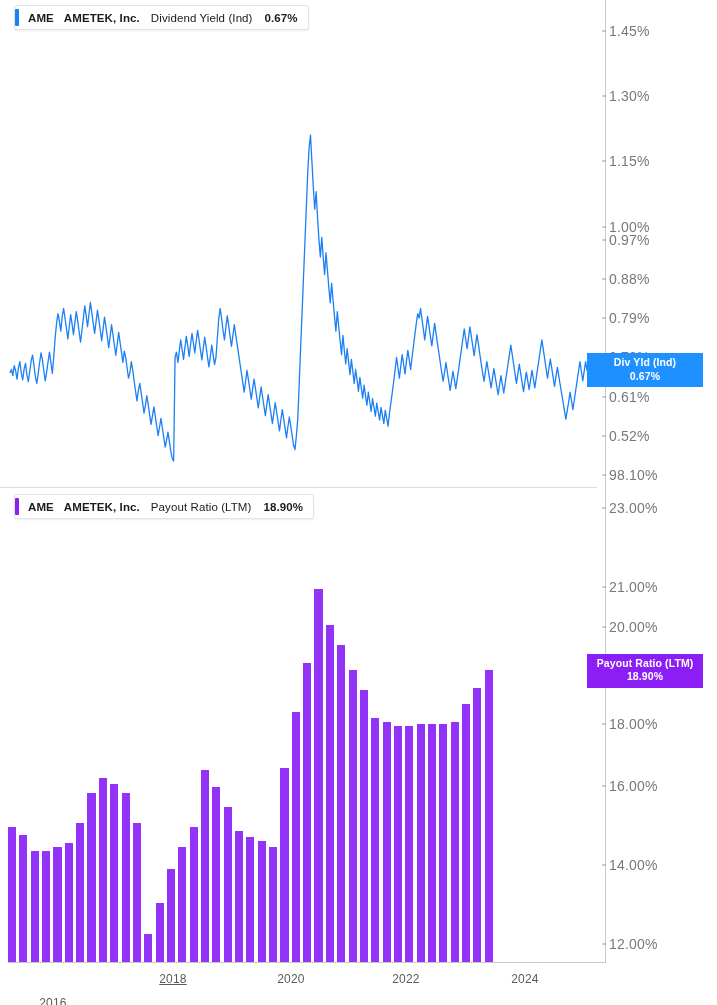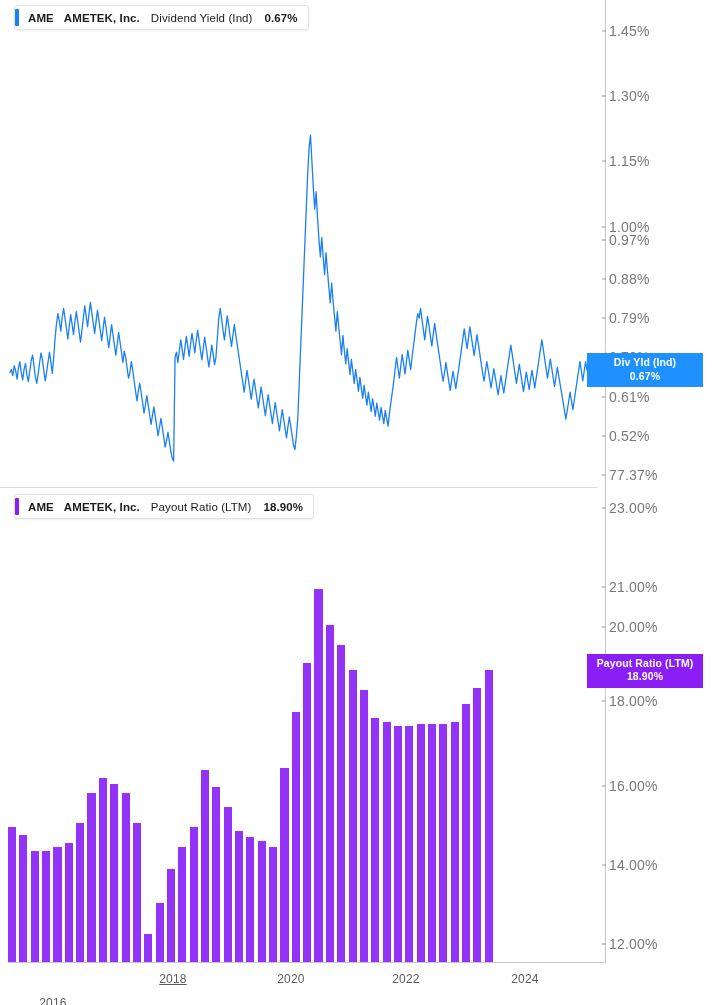--- a/index.html
+++ b/index.html
@@ -78,21 +78,21 @@
       <div class="ytick" style="top: 30.5px;">1.45%</div>
       <div class="ytick" style="top: 95.9px;">1.30%</div>
       <div class="ytick" style="top: 161.2px;">1.15%</div>
       <div class="ytick" style="top: 226.6px;">1.00%</div>
       <div class="ytick" style="top: 239.6px;">0.97%</div>
       <div class="ytick" style="top: 278.9px;">0.88%</div>
       <div class="ytick" style="top: 318.1px;">0.79%</div>
       <div class="ytick" style="top: 357.3px;">0.70%</div>
       <div class="ytick" style="top: 396.5px;">0.61%</div>
       <div class="ytick" style="top: 435.7px;">0.52%</div>
-      <div class="ytick" style="top: 474.9px;">77.37%</div>
+      <div class="ytick" style="top: 474.9px;">98.10%</div>
     </div>
 
   <div class="badge" id="badge-top" style="background: rgb(30, 144, 255); top: 370.4px;">
     <div>Div Yld (Ind)</div>
     <div>0.67%</div>
   </div>
 </div>
 
 <div class="divider" style="top:487px;"></div>
 
@@ -156,21 +156,21 @@
     <span class="tick">AME</span>
     <span class="coname">AMETEK, Inc.</span>
     <span class="metric">Payout Ratio (LTM)</span>
     <span class="value">18.90%</span>
   </div>
 
   <div id="bottom-yticks">
       <div class="ytick" style="top: 19.8px;">23.00%</div>
       <div class="ytick" style="top: 99.2px;">21.00%</div>
       <div class="ytick" style="top: 138.8px;">20.00%</div>
-      <div class="ytick" style="top: 213px;">18.00%</div>
+      <div class="ytick" style="top: 236px;">18.00%</div>
       <div class="ytick" style="top: 297.5px;">16.00%</div>
       <div class="ytick" style="top: 376.8px;">14.00%</div>
       <div class="ytick" style="top: 456.2px;">12.00%</div>
     </div>
 
   <div class="badge" id="badge-bottom" style="background: rgb(138, 30, 245); top: 182.5px;">
     <div>Payout Ratio (LTM)</div>
     <div>18.90%</div>
   </div>
 

